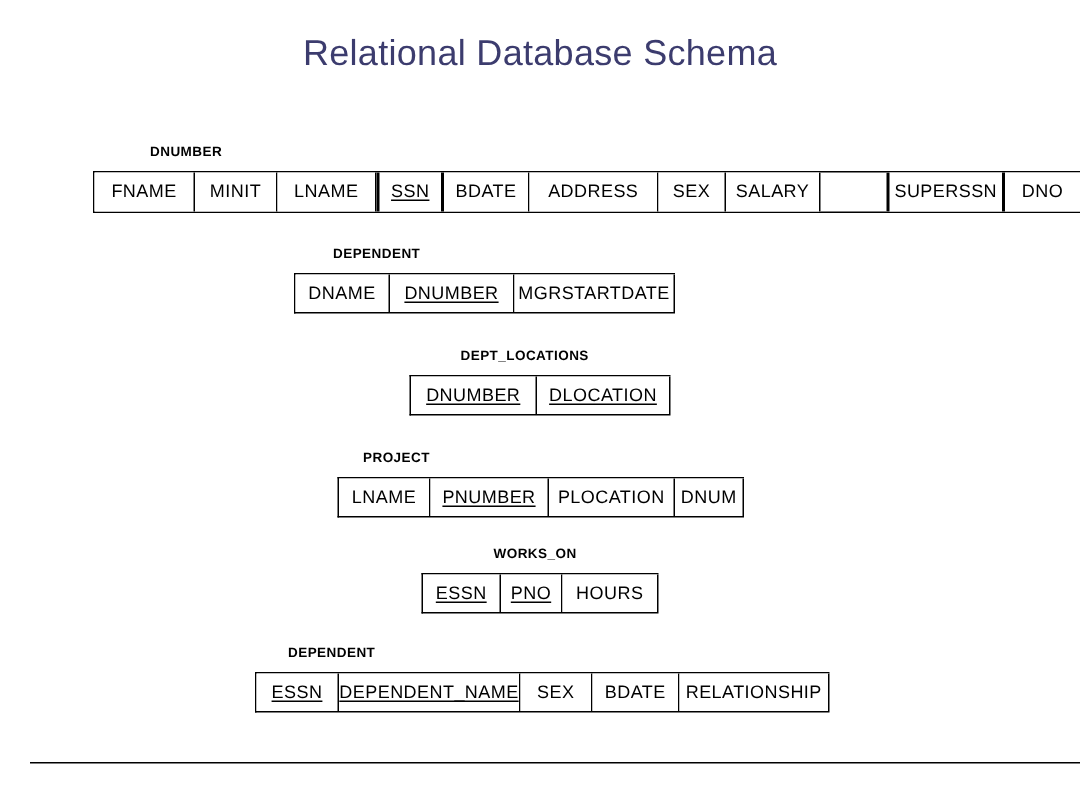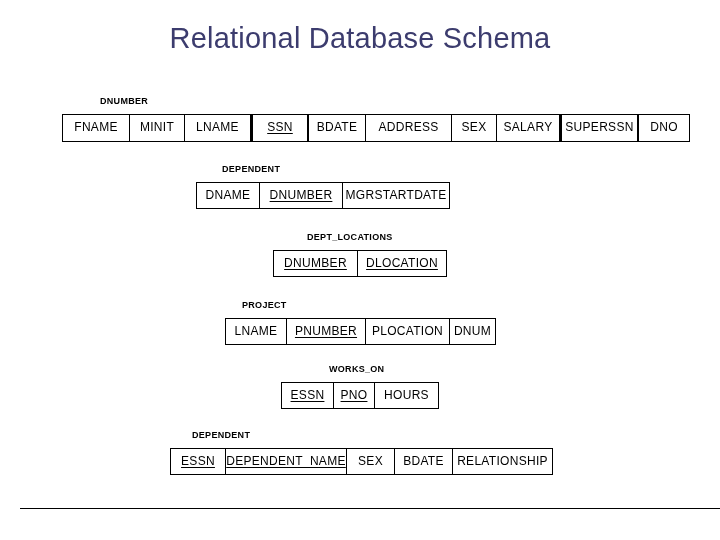--- a/index.html
+++ b/index.html
@@ -16,21 +16,21 @@
     -webkit-font-smoothing: antialiased;
   }
 
   
   #slide-title {
     position: absolute;
     left: 0;
     top: 22px;
     width: 720px;
     text-align: center;
-    font-size: 29px;
+    font-size: 24px;
     font-weight: 400;
     color: #3c3c6e;
     letter-spacing: 0.2px;
     white-space: nowrap;
   }
 
   
   #schema {
     position: absolute;
     left: 0;
@@ -118,36 +118,36 @@
       <div class="attr-row" style="left: 62px; top: 114px; height: 28px;">
         <div class="attr-cell" style="width: 67px;">
           <span class="attr-label">FNAME</span>
         </div>
         <div class="attr-cell" style="width: 55px;">
           <span class="attr-label">MINIT</span>
         </div>
         <div class="attr-cell" style="width: 66px;">
           <span class="attr-label">LNAME</span>
         </div>
-        <div class="attr-cell thick-left thick-right" style="width: 58px;">
+        <div class="attr-cell thick-left thick-right" style="width: 45px;">
           <span class="attr-label pk">SSN</span>
         </div>
         <div class="attr-cell" style="width: 57px;">
           <span class="attr-label">BDATE</span>
         </div>
         <div class="attr-cell" style="width: 86px;">
           <span class="attr-label">ADDRESS</span>
         </div>
         <div class="attr-cell" style="width: 45px;">
           <span class="attr-label">SEX</span>
         </div>
         <div class="attr-cell" style="width: 63px;">
           <span class="attr-label">SALARY</span>
         </div>
-        <div class="attr-cell thick-left thick-right" style="width: 79px;">
+        <div class="attr-cell thick-left thick-right" style="width: 79px; margin-left: 44px;">
           <span class="attr-label">SUPERSSN</span>
         </div>
         <div class="attr-cell" style="width: 51px;">
           <span class="attr-label">DNO</span>
         </div>
       </div>
     </div>
     <div class="relation">
       <div class="relation-name" style="left: 222px; top: 164px;">DEPENDENT</div>
       <div class="attr-row" style="left: 196px; top: 182px; height: 27px;">

